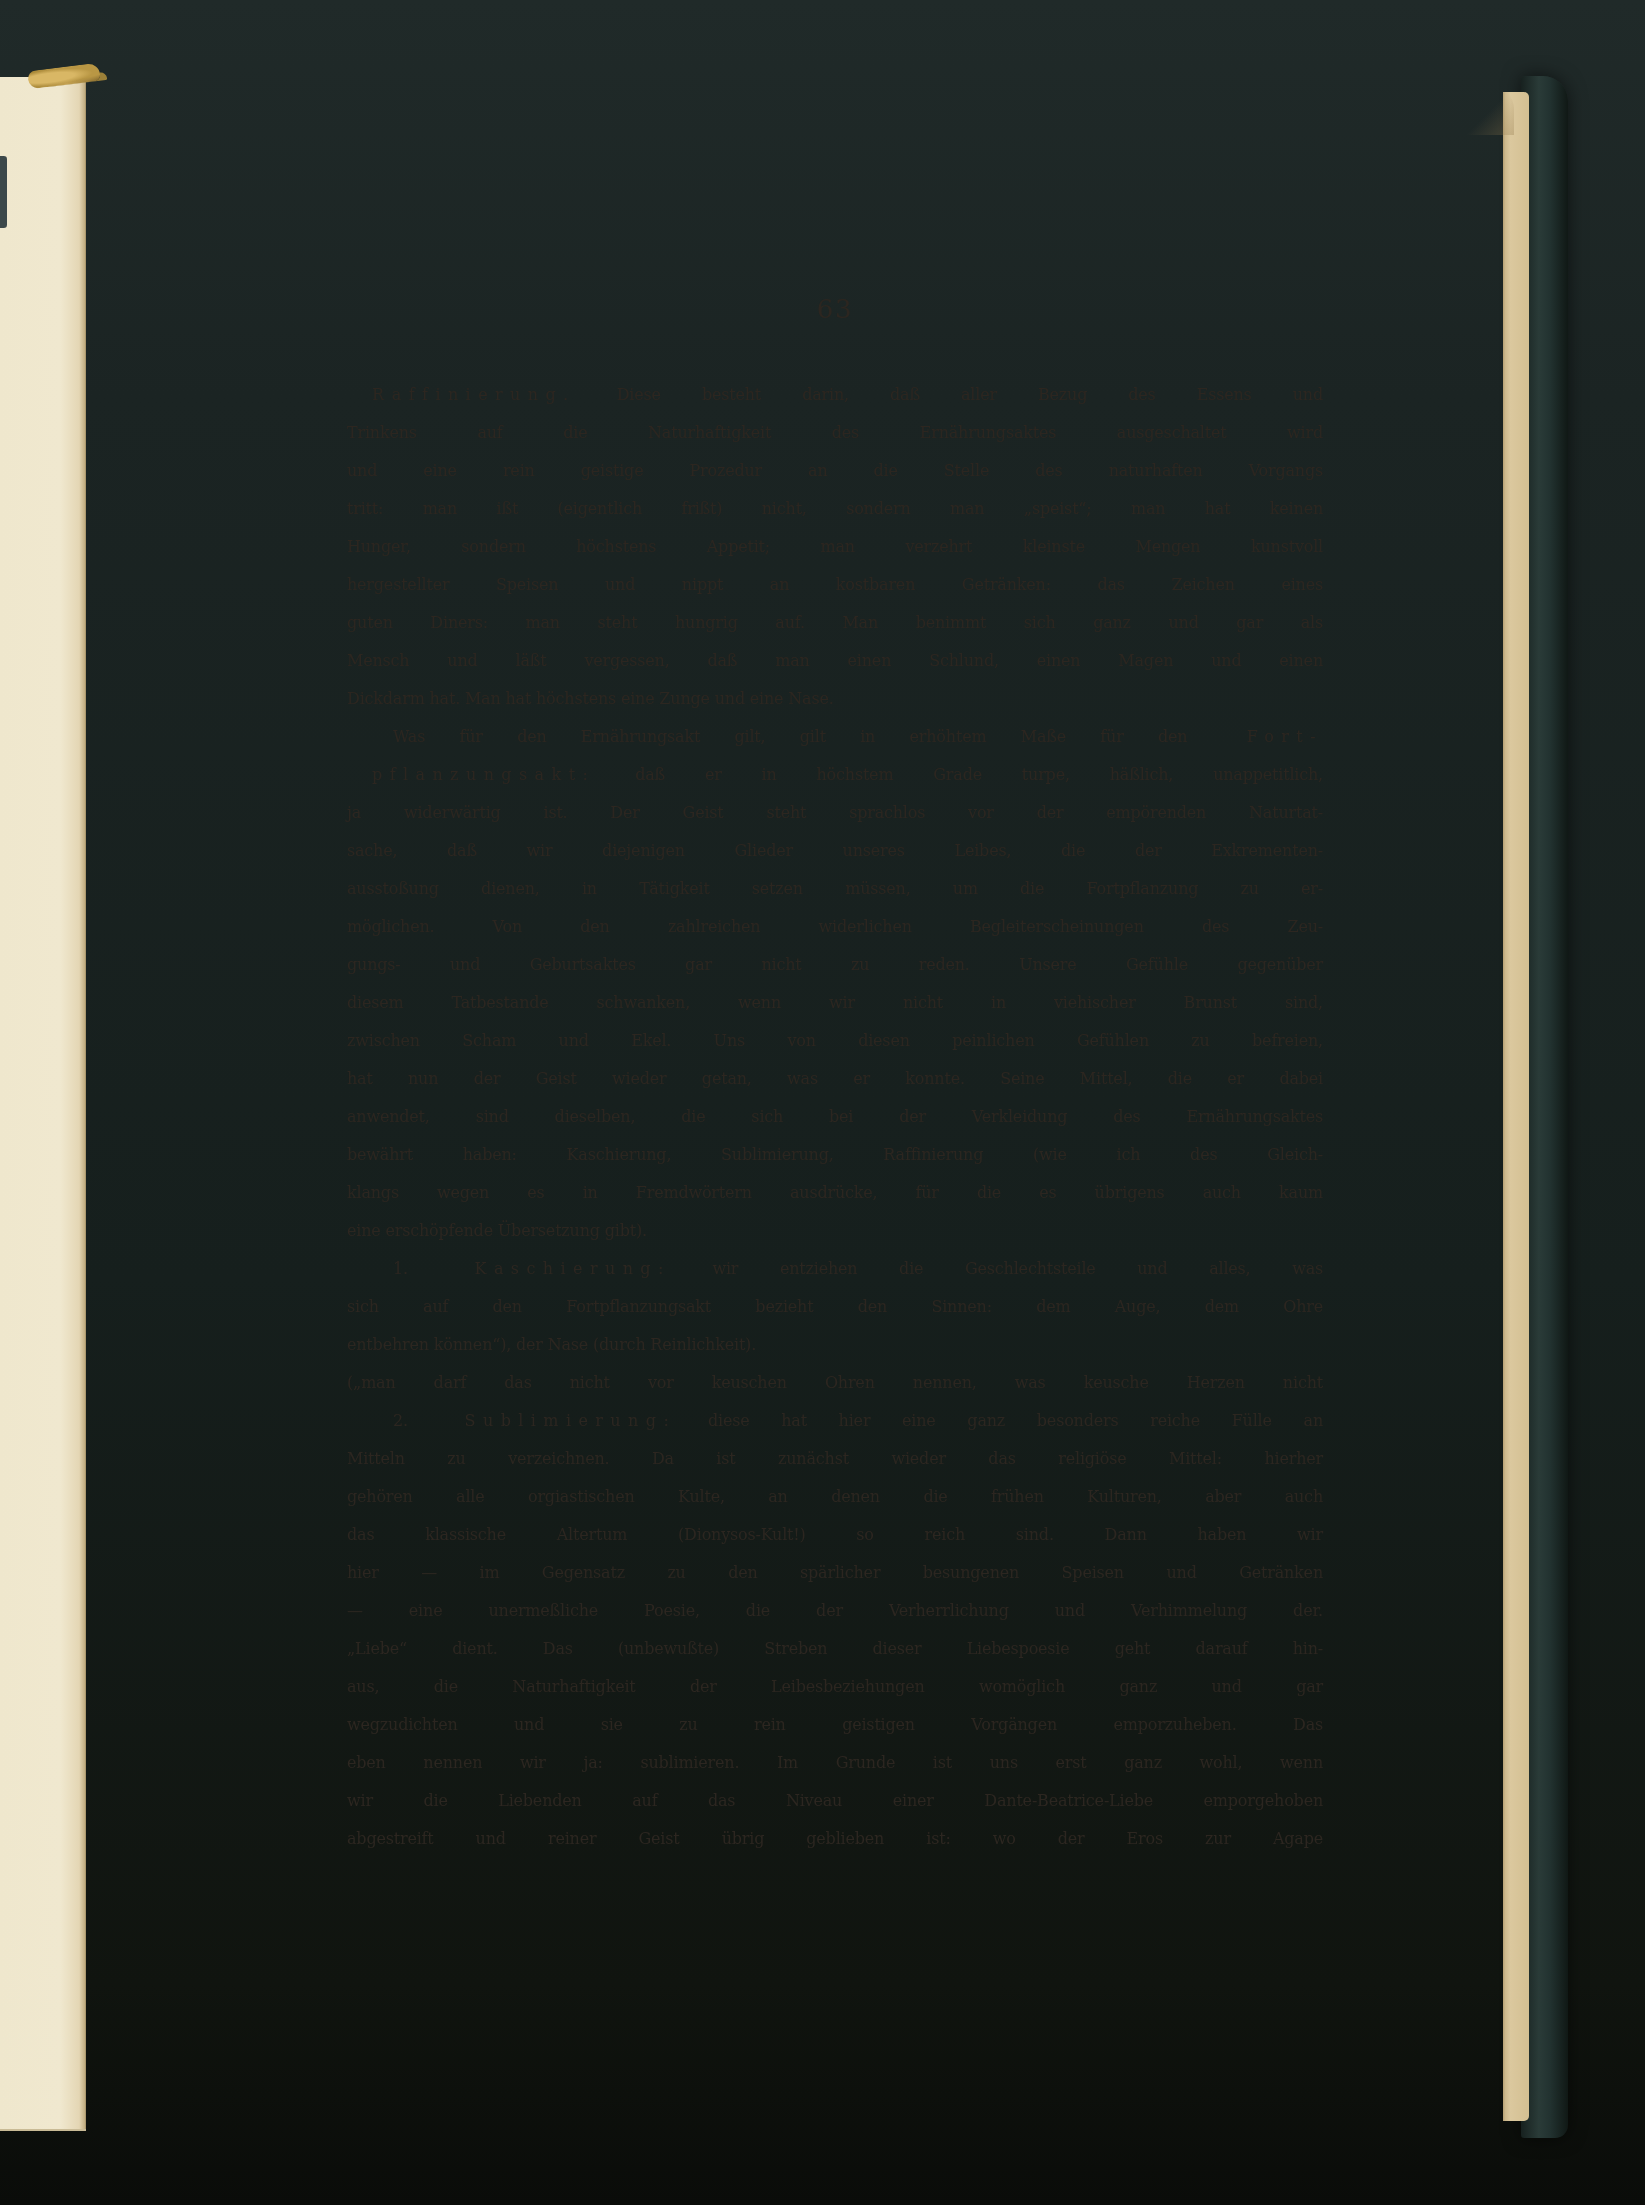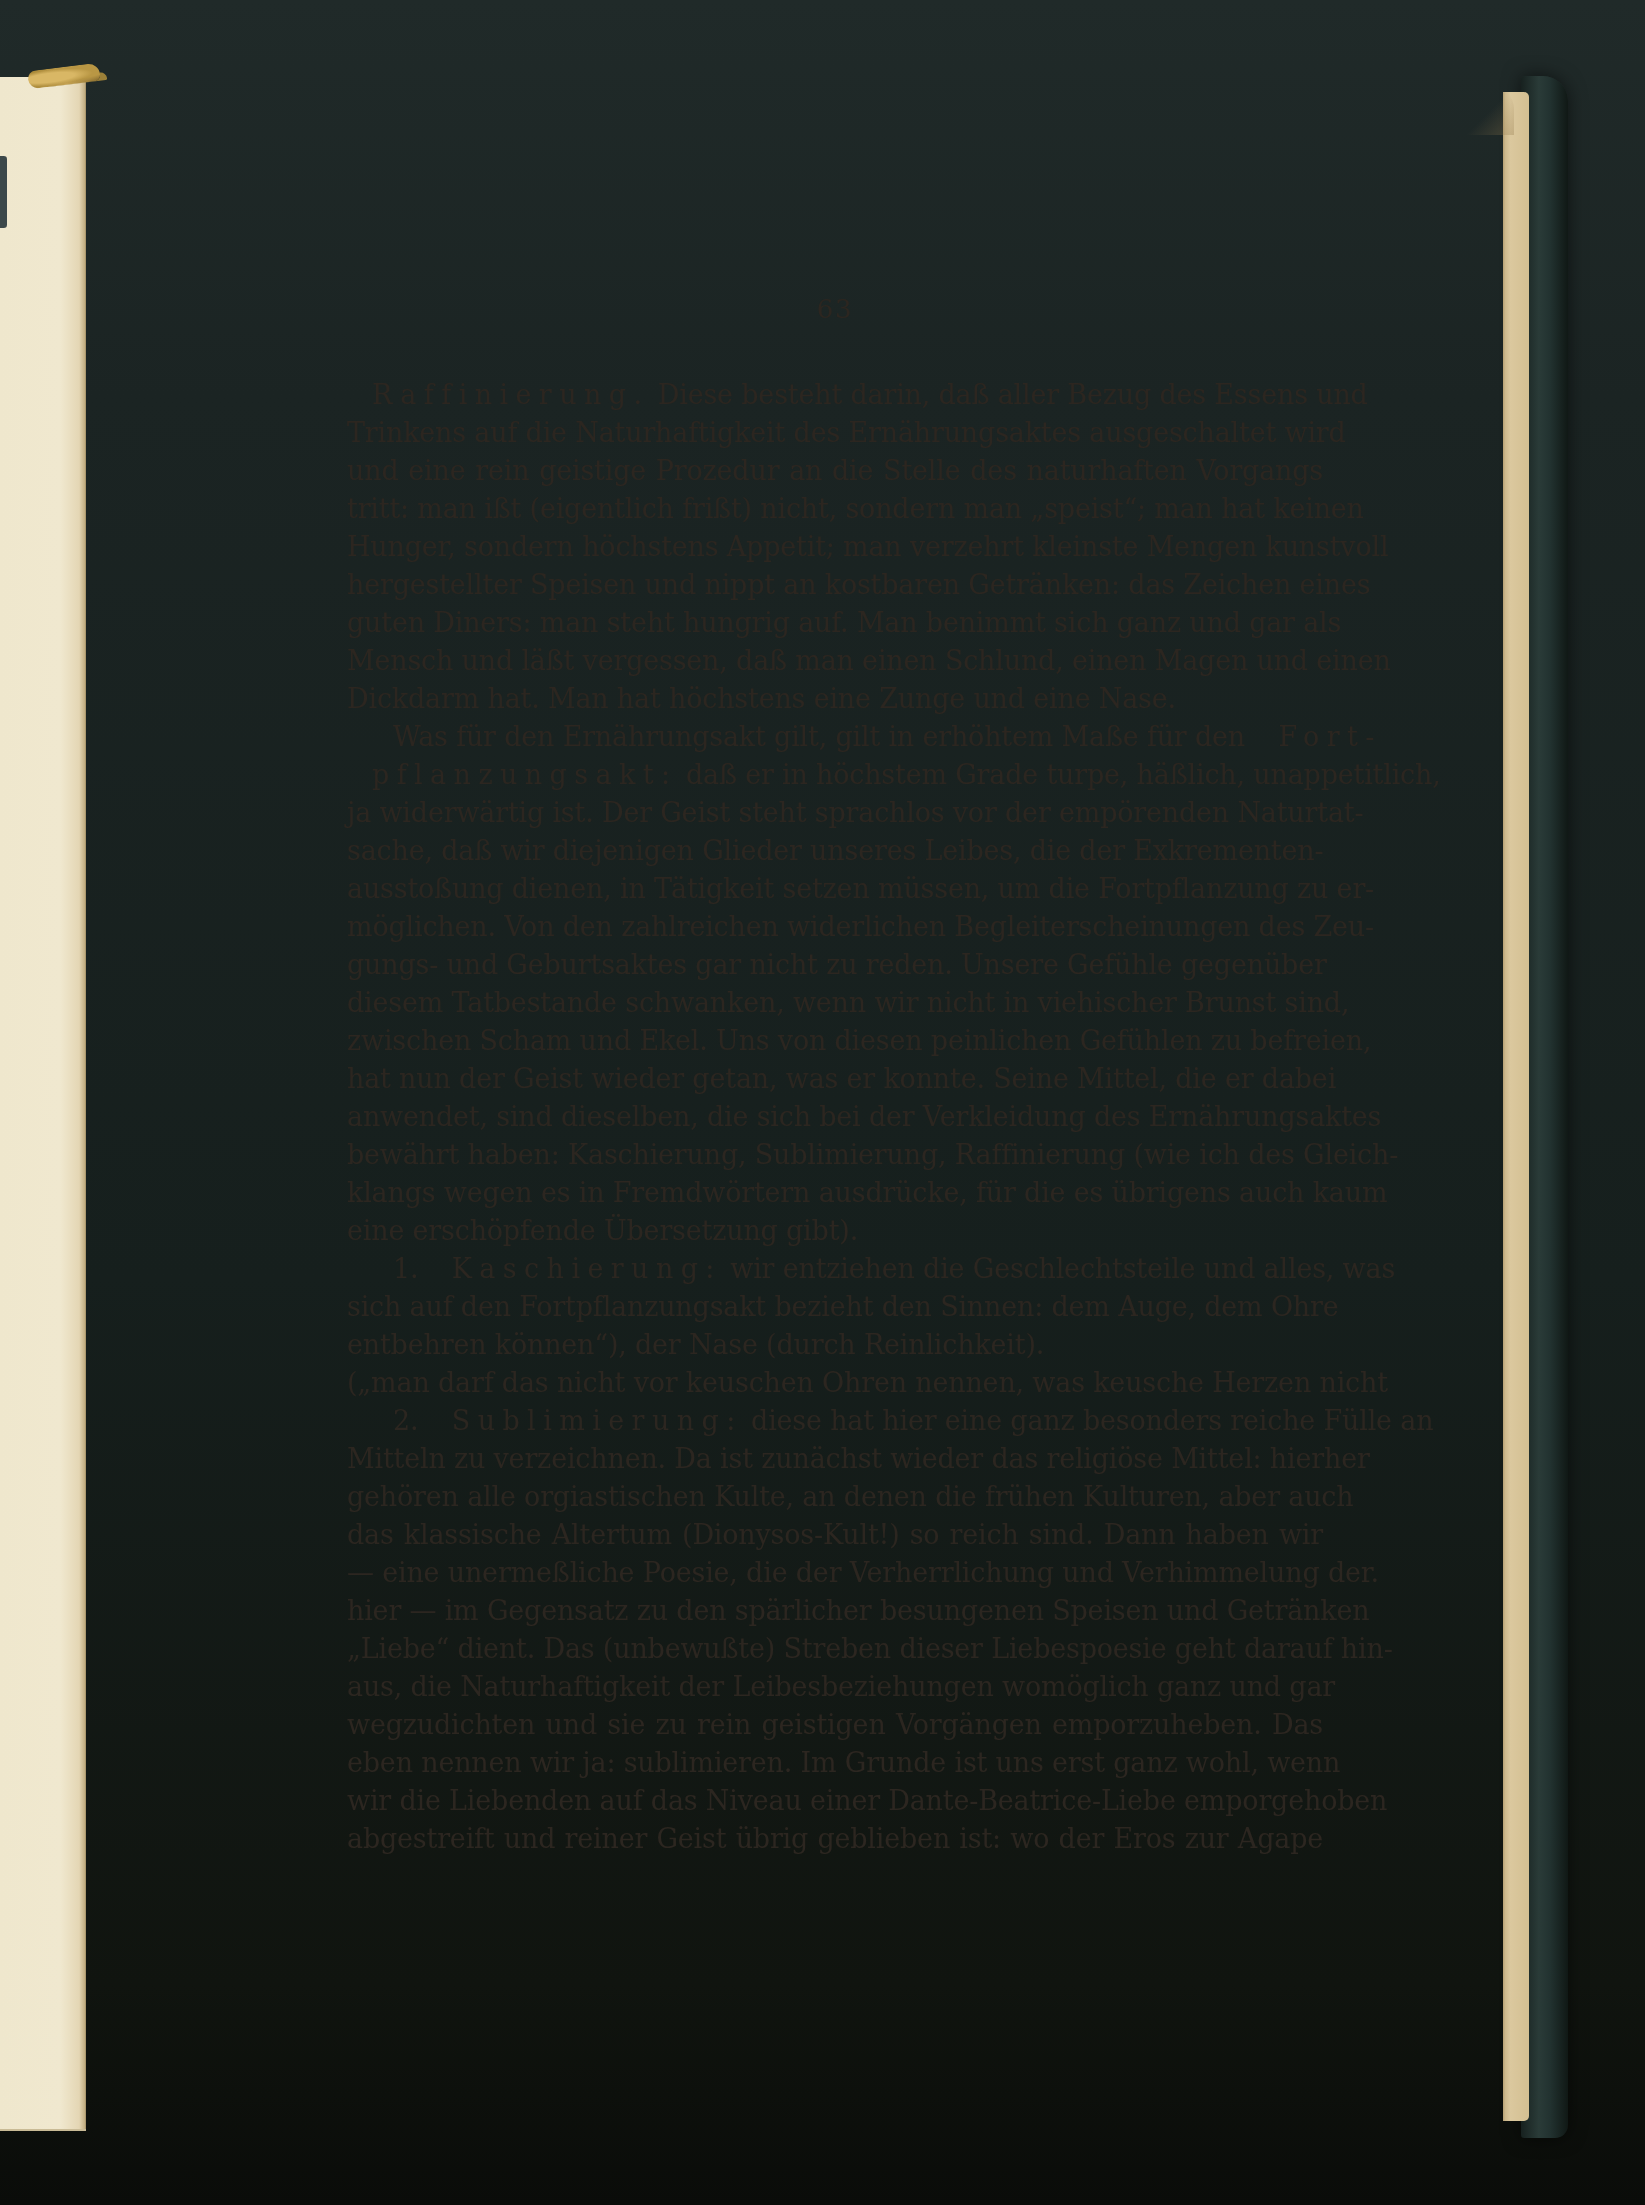--- a/index.html
+++ b/index.html
@@ -68,21 +68,21 @@
   }
   
   .pageno{
     position:absolute;left:263px;top:212px;width:976px;
     text-align:center;font-size:26px;line-height:33px;letter-spacing:1.6px;color:var(--ink);
   }
   .textcol{
     position:absolute;left:263px;top:295px;width:976px;color:var(--ink);
   }
   .line{
-    font-size:27px;letter-spacing:-0.2px;line-height:38px;height:38px;
+    font-size:16px;letter-spacing:-0.2px;line-height:38px;height:38px;
     text-align:justify;text-align-last:justify;white-space:nowrap;
   }
   .line.flush{text-align-last:left;}
   .line.indent{padding-left:46px;}
   .sp{letter-spacing:7.4px;margin-left:25px;}
 </style>
 </head>
 <body>
 
 <div class="scene">
@@ -118,22 +118,22 @@
         <div class="line"><span>klangs wegen es in Fremdwörtern ausdrücke, für die es übrigens auch kaum</span></div>
         <div class="line flush"><span>eine erschöpfende Übersetzung gibt).</span></div>
         <div class="line indent"><span>1. </span><span class="sp">Kaschierung:</span><span> wir entziehen die Geschlechtsteile und alles, was</span></div>
         <div class="line"><span>sich auf den Fortpflanzungsakt bezieht den Sinnen: dem Auge, dem Ohre</span></div>
         <div class="line flush"><span>entbehren können“), der Nase (durch Reinlichkeit).</span></div>
         <div class="line"><span>(„man darf das nicht vor keuschen Ohren nennen, was keusche Herzen nicht</span></div>
         <div class="line indent"><span>2. </span><span class="sp">Sublimierung:</span><span> diese hat hier eine ganz besonders reiche Fülle an</span></div>
         <div class="line"><span>Mitteln zu verzeichnen.  Da ist zunächst wieder das religiöse Mittel: hierher</span></div>
         <div class="line"><span>gehören alle orgiastischen Kulte, an denen die frühen Kulturen, aber auch</span></div>
         <div class="line"><span>das klassische Altertum (Dionysos-Kult!) so reich sind.  Dann haben wir</span></div>
+        <div class="line"><span>hier — im Gegensatz zu den spärlicher besungenen Speisen und Getränken</span></div>
         <div class="line"><span>— eine unermeßliche Poesie, die der Verherrlichung und Verhimmelung der.</span></div>
-        <div class="line"><span>hier — im Gegensatz zu den spärlicher besungenen Speisen und Getränken</span></div>
         <div class="line"><span>„Liebe“ dient. Das (unbewußte) Streben dieser Liebespoesie geht darauf hin-</span></div>
         <div class="line"><span>aus, die Naturhaftigkeit der Leibesbeziehungen womöglich ganz und gar</span></div>
         <div class="line"><span>wegzudichten und sie zu rein geistigen Vorgängen emporzuheben.  Das</span></div>
         <div class="line"><span>eben nennen wir ja: sublimieren.  Im Grunde ist uns erst ganz wohl, wenn</span></div>
         <div class="line"><span>wir die Liebenden auf das Niveau einer Dante-Beatrice-Liebe emporgehoben</span></div>
         <div class="line"><span>abgestreift und reiner Geist übrig geblieben ist: wo der Eros zur Agape</span></div>
       </div>
   </div>
 
   <div class="fore-edge"></div>

